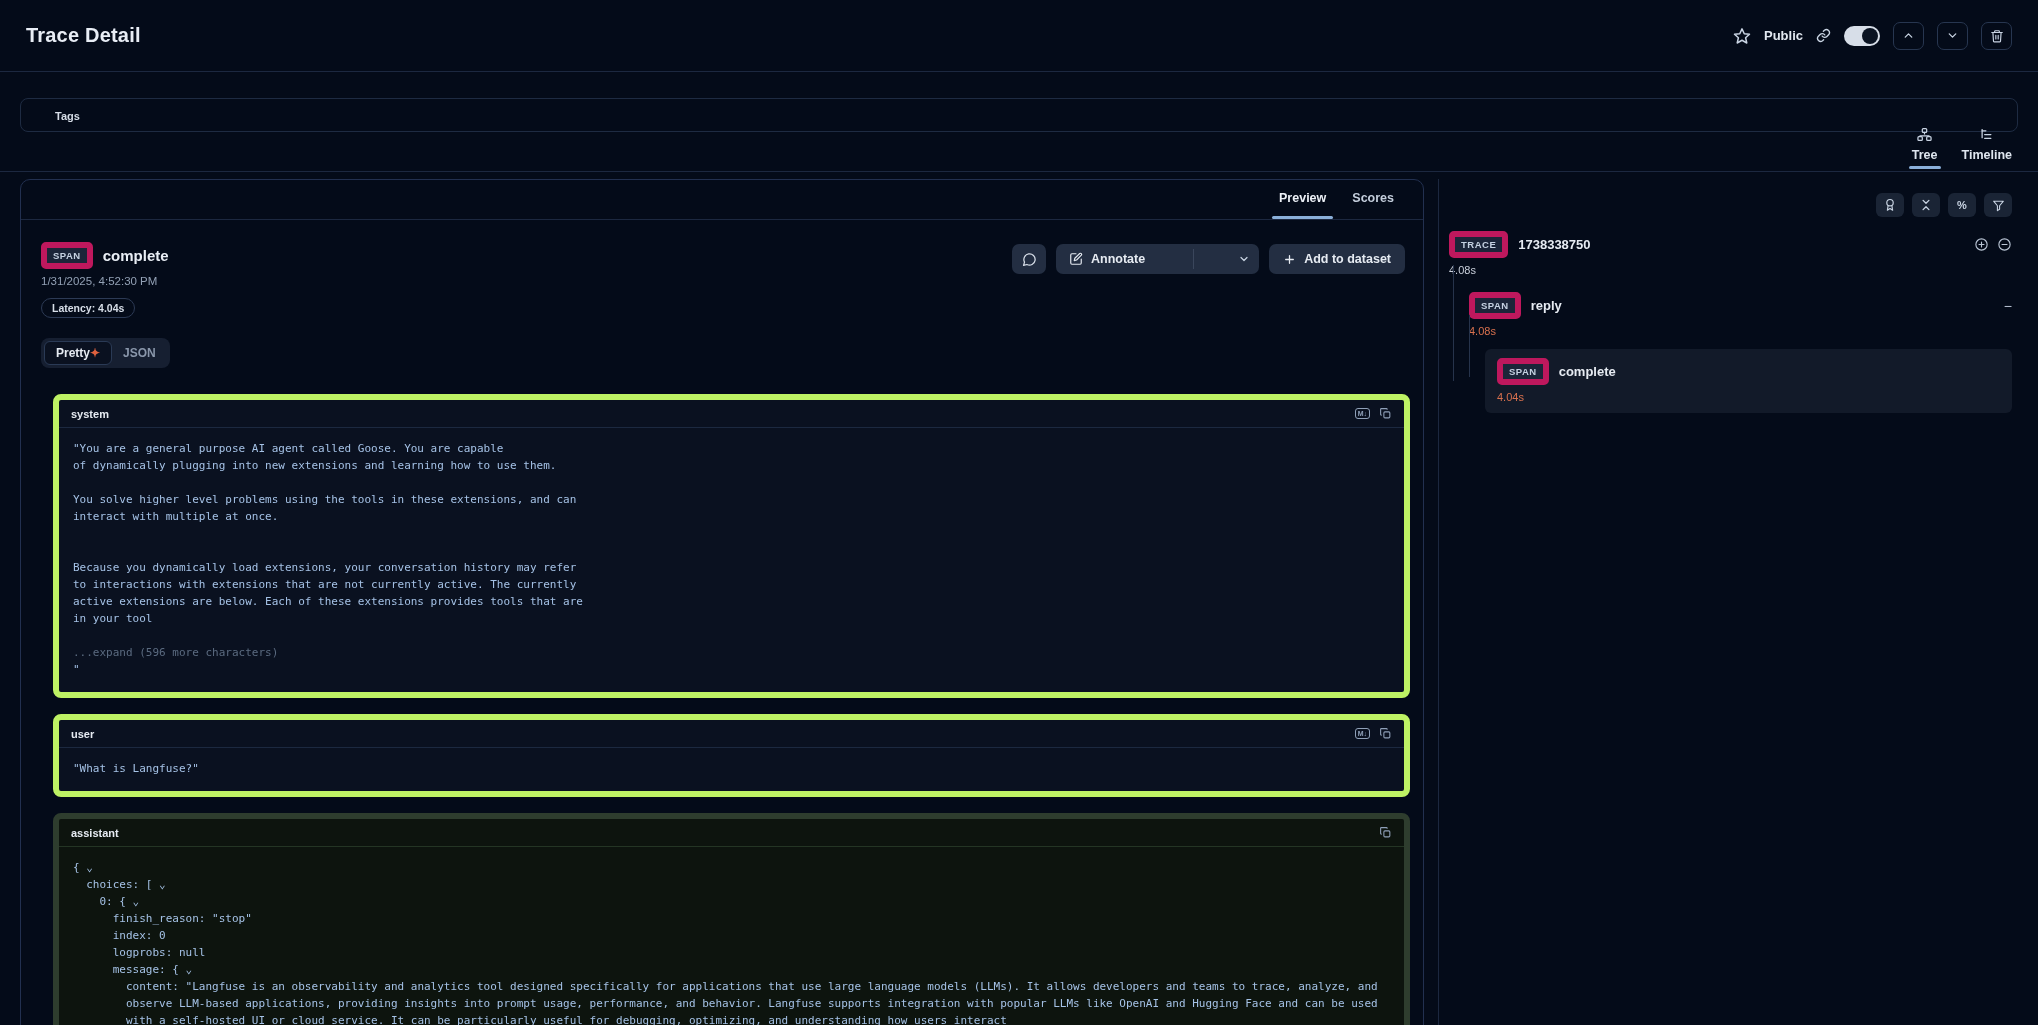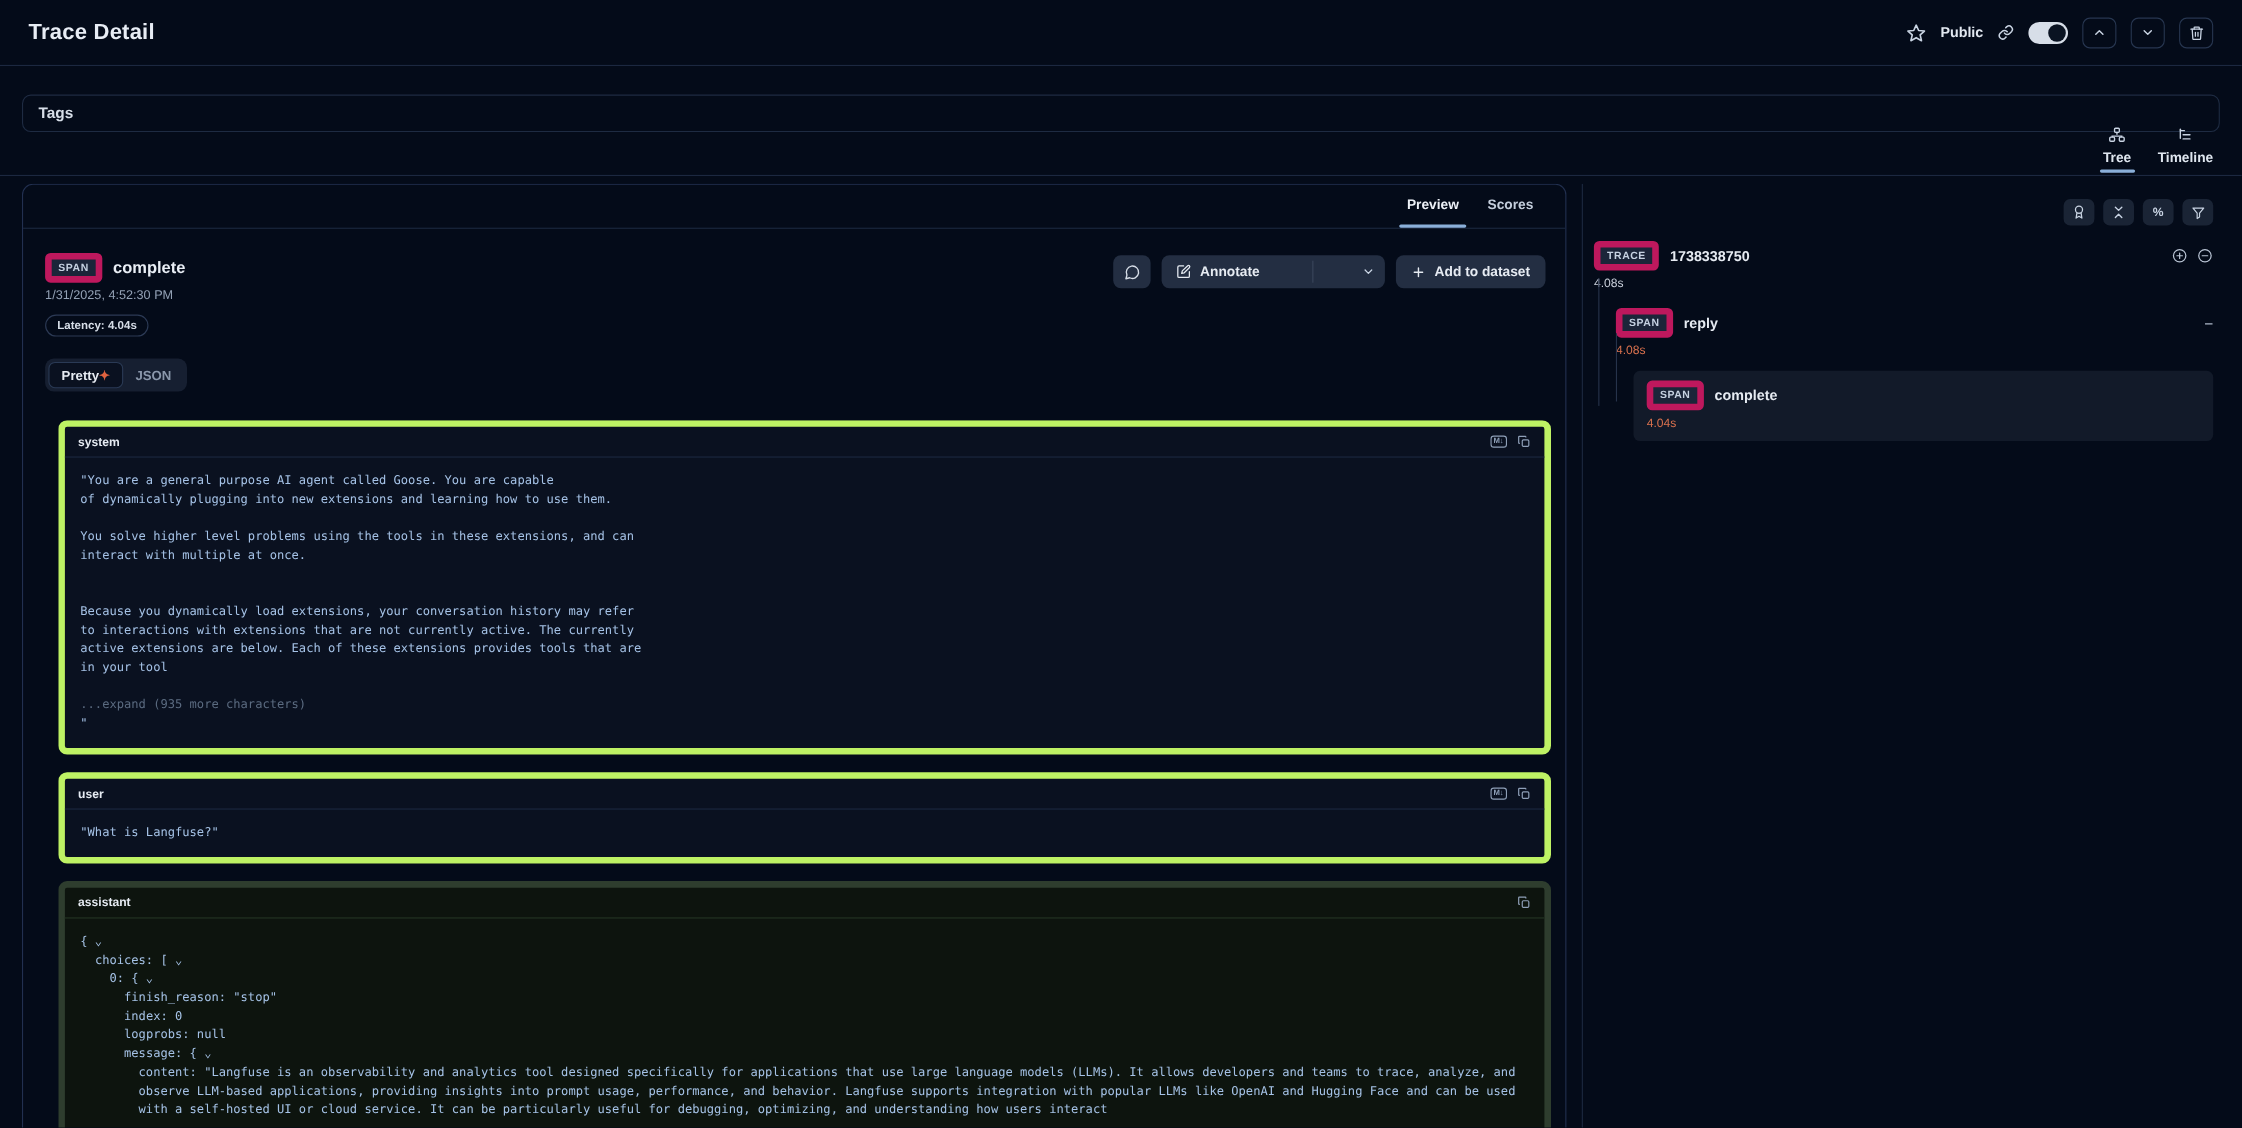--- a/index.html
+++ b/index.html
@@ -6,41 +6,41 @@
   html,body { width:2038px; height:1025px; overflow:hidden; }
   body {
     background:#040B19;
     font-family:"Liberation Sans", sans-serif;
     color:#E6EBF2;
   }
   svg { display:block; }
 
   
   .topbar {
-    height:60px; padding:0 26px; display:flex; align-items:center;
+    height:72px; padding:0 26px; display:flex; align-items:center;
     justify-content:space-between; border-bottom:1px solid #1C2840;
   }
   .page-title { font-size:20px; font-weight:700; color:#E8EDF5; letter-spacing:.2px; }
   .topbar-right { display:flex; align-items:center; gap:13px; }
   .ghost-icon { color:#C9D4E3; display:flex; align-items:center; cursor:pointer; }
   .public-label { font-size:13px; font-weight:700; color:#E2E8F0; }
   .toggle { width:36px; height:20px; border-radius:10px; background:#D7DEE8; position:relative; cursor:pointer; }
   .toggle .knob { position:absolute; right:2px; top:2px; width:16px; height:16px; border-radius:50%; background:#0A1322; }
   .sq-btn {
     width:31px; height:28px; border:1px solid #273650; border-radius:7px;
     display:flex; align-items:center; justify-content:center; color:#C9D4E3;
     background:transparent; cursor:pointer;
   }
 
   
   .tags-box {
     margin:26px 20px 0 20px; border:1px solid #1E2B42; border-radius:8px;
     padding:7px 14px; 
   }
-  .tags-label { font-size:14px; font-weight:700; color:#D7DEE8; }
+  .tags-label { font-size:11px; font-weight:700; color:#D7DEE8;margin-left:20px; }
 
   
   .view-tabs-row {
     height:40px; display:flex; justify-content:flex-end; align-items:flex-end;
     gap:24px; padding-right:26px; border-bottom:1px solid #1C2840;
   }
   .view-tab {
     display:flex; align-items:center; gap:6px; font-size:12.5px; font-weight:700;
     color:#DFE6EF; padding-bottom:9px; position:relative; cursor:pointer;flex-direction:column;
   }
@@ -295,21 +295,21 @@
 
 You solve higher level problems using the tools in these extensions, and can
 interact with multiple at once.
 
 
 Because you dynamically load extensions, your conversation history may refer
 to interactions with extensions that are not currently active. The currently
 active extensions are below. Each of these extensions provides tools that are
 in your tool
 
-</span><span class="expand-text">...expand (935 more characters)</span><span>
+</span><span class="expand-text">...expand (596 more characters)</span><span>
 "</span></div>
       </div>
 
       <div class="io-box">
         <div class="box-header">
           <span class="role-label">user</span>
           <span class="header-icons">
             <span class="md-chip">M↓</span>
             <span class="copy-icon">
               <svg width="13" height="13" viewBox="0 0 24 24" fill="none" stroke="currentColor" stroke-width="2" stroke-linejoin="round">

